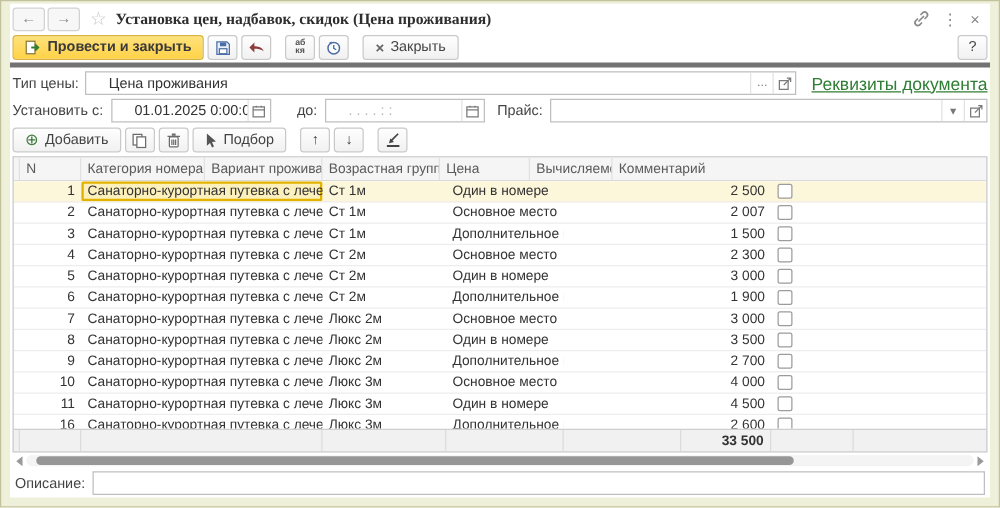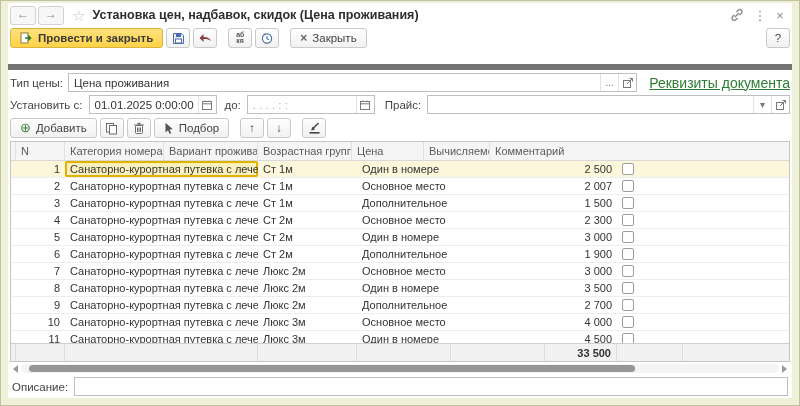--- a/index.html
+++ b/index.html
@@ -4,38 +4,38 @@
 <style>
   html,body{margin:0;padding:0;background:#e9ead6;font-family:"Liberation Sans",sans-serif;}
   .window{width:800px;height:406px;box-sizing:border-box;background:#eff0da;border:1px solid #c2c39c;padding:2px 7px 7px;overflow:hidden;}
   .content{background:#fff;width:100%;height:100%;box-sizing:border-box;display:flex;flex-direction:column;overflow:hidden;}
 
   
   .titlebar{display:flex;align-items:center;height:22px;padding:1px 2px 0;flex:0 0 auto;}
   .navbtn{width:24px;height:17px;border:1px solid #d2d2d2;border-radius:3px;background:#f7f7f7;color:#8a8a8a;
           font-size:12px;line-height:15px;text-align:center;margin-right:2px;cursor:default;}
   .star{color:#c4c4c4;font-size:15px;margin:0 7px 0 6px;line-height:15px;}
-  .title{font-weight:bold;font-size:12.5px;color:#2e2e2e;white-space:nowrap;}
+  .title{font-weight:bold;font-size:12.5px;color:#2e2e2e;white-space:nowrap;font-family:Liberation Serif, serif;}
   .tb-ico{color:#8a8a8a;width:20px;text-align:center;font-size:13px;}
 
   
-  .cmdbar{display:flex;align-items:center;gap:3px;height:24px;padding:0 2px 14px;border-bottom:6px solid #737373;flex:0 0 auto;}
+  .cmdbar{display:flex;align-items:center;gap:3px;height:24px;padding:0 2px 0;border-bottom:4px solid #737373;flex:0 0 auto;}
   .btn{display:inline-flex;align-items:center;gap:5px;height:20px;padding:0 9px;border:1px solid #c9c9c9;border-radius:3px;
        background:linear-gradient(#fefefe,#f1f1f1);font-size:11.5px;color:#444;white-space:nowrap;box-sizing:border-box;}
   .btn.ib{padding:0 4px;min-width:24px;justify-content:center;}
   .btn.primary{background:linear-gradient(#ffe27d,#ffd247);border-color:#d9b53e;font-weight:bold;color:#3a3a3a;}
   .gap8{margin-left:8px;}
   .xmark{color:#666;font-weight:bold;font-size:12px;}
   .abkja{display:flex;flex-direction:column;line-height:6px;font-size:7px;color:#555;font-weight:bold;}
 
   
   .frow{display:flex;align-items:center;padding:0 2px;margin-top:3px;height:19px;font-size:11.5px;color:#444;flex:0 0 auto;}
   .flabel{margin-right:6px;white-space:nowrap;}
   .input{display:flex;align-items:center;height:19px;border:1px solid #bfbfbf;background:#fff;font-size:11.5px;color:#333;
-         padding:0 0 0 5px;box-sizing:border-box;}
+         padding:0 0 0 18px;box-sizing:border-box;}
   .input .val{flex:1;overflow:hidden;white-space:nowrap;}
   .hint{color:#b5b5b5;}
   .in-btn{width:17px;height:17px;display:flex;align-items:center;justify-content:center;color:#777;flex:0 0 auto;
           border-left:1px solid #e2e2e2;font-size:10px;}
   .link{color:#2f7d33;text-decoration:underline;font-size:14px;margin-left:12px;white-space:nowrap;}
 
   
   .tbar{display:flex;align-items:center;gap:3px;margin-top:4px;padding:0 2px;height:20px;flex:0 0 auto;}
 
   
@@ -162,21 +162,21 @@
         <span class="val">01.01.2025  0:00:00</span>
         <span class="in-btn">
           <svg width="12" height="12" viewBox="0 0 12 12">
             <rect x="1.5" y="2.5" width="9" height="8" fill="#fff" stroke="#7a7a7a"></rect>
             <line x1="1.5" y1="4.8" x2="10.5" y2="4.8" stroke="#7a7a7a"></line>
             <line x1="4" y1="1.5" x2="4" y2="3" stroke="#7a7a7a"></line>
             <line x1="8" y1="1.5" x2="8" y2="3" stroke="#7a7a7a"></line>
           </svg>
         </span>
       </div>
-      <span class="flabel" style="margin-left:8px">до:</span>
+      <span class="flabel" style="margin-left:21px">до:</span>
       <div class="input" style="width:128px">
         <span class="val hint">. .     . .          :   :</span>
         <span class="in-btn">
           <svg width="12" height="12" viewBox="0 0 12 12">
             <rect x="1.5" y="2.5" width="9" height="8" fill="#fff" stroke="#7a7a7a"></rect>
             <line x1="1.5" y1="4.8" x2="10.5" y2="4.8" stroke="#7a7a7a"></line>
             <line x1="4" y1="1.5" x2="4" y2="3" stroke="#7a7a7a"></line>
             <line x1="8" y1="1.5" x2="8" y2="3" stroke="#7a7a7a"></line>
           </svg>
         </span>

